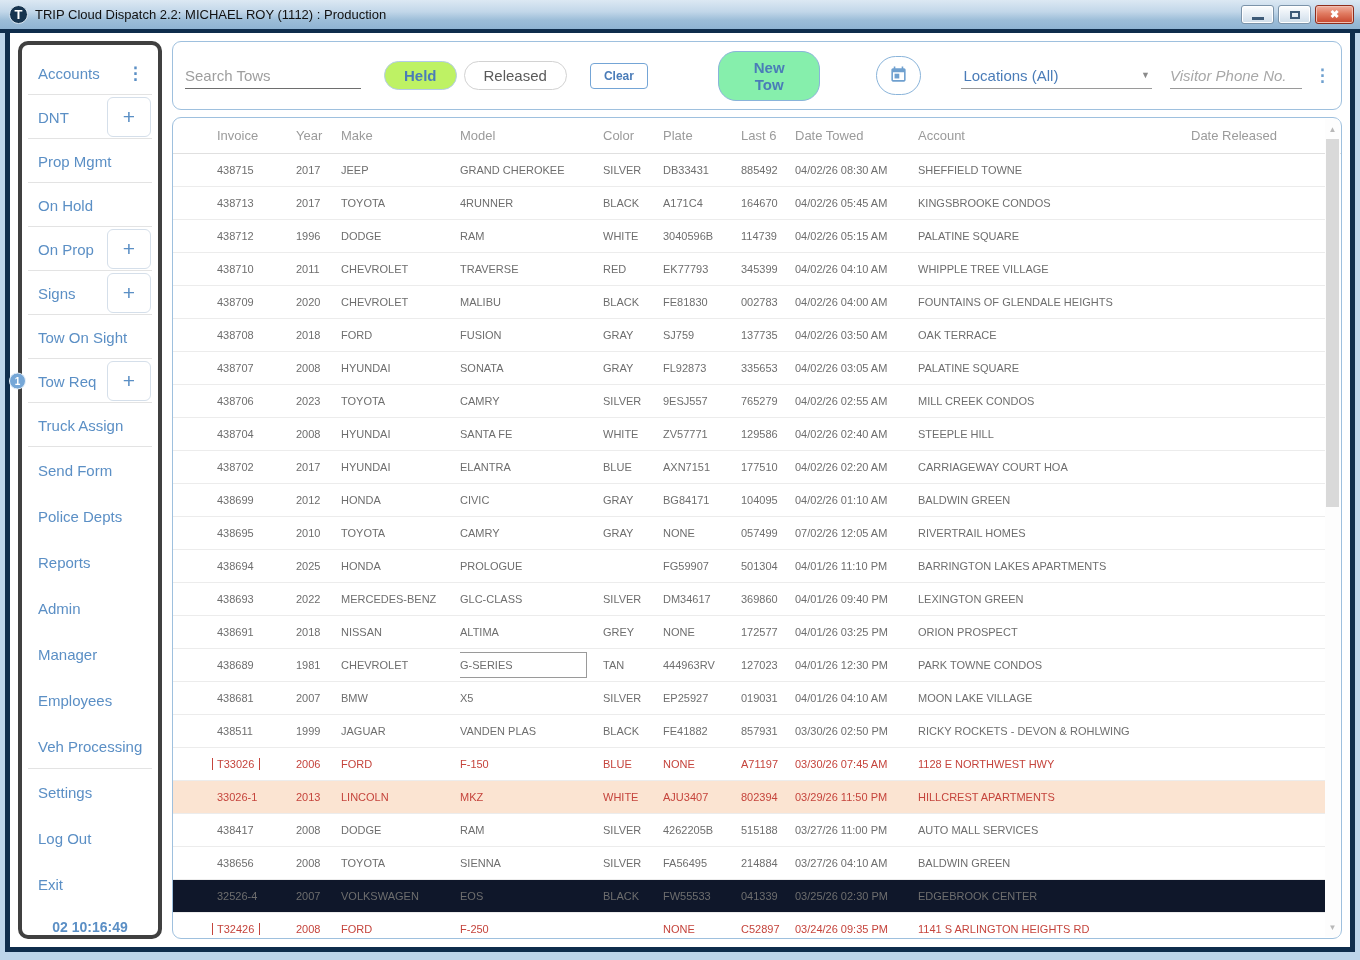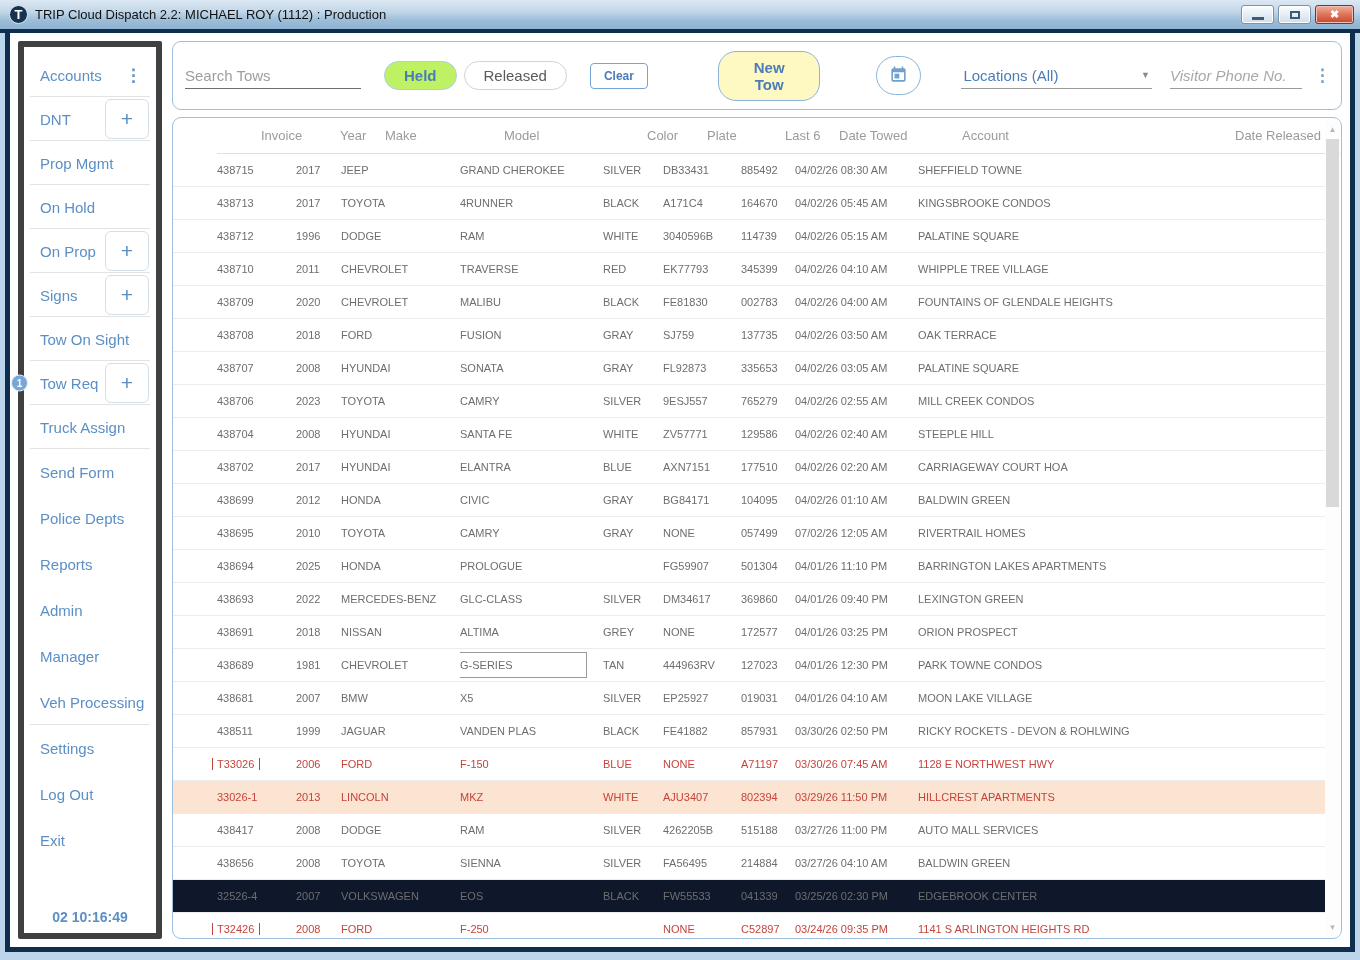--- a/index.html
+++ b/index.html
@@ -24,22 +24,22 @@
   .glyph-min { width:12px; height:3px; background:#3d5a77; margin-top:8px; }
   .glyph-max { width:10px; height:8px; border:2px solid #3d5a77; background:transparent; }
 
   
   .body-frame { flex:1; padding:0 5px 8px 5px; background:#bdd5ea; min-height:0; }
   .body-inner { height:100%; background:#fff; border-left:5px solid #0f2d4c;
     border-right:5px solid #0f2d4c; border-bottom:5px solid #0f2d4c;
     padding:8px; display:flex; gap:10px; min-height:0; }
 
   
-  .sidebar { width:144px; flex:0 0 144px; border:6px solid #404040; border-radius:2px;
-    background:#fff; display:flex; flex-direction:column; padding:6px 0 8px 0; position:relative; }
+  .sidebar { width:144px; flex:0 0 144px; border:4px solid #404040; border-radius:10px;
+    background:#fff; display:flex; flex-direction:column; padding:6px 0 0 0; position:relative; }
   .sb-item { position:relative; display:flex; align-items:center; padding:0 0 0 16px;
     color:#5b8fc5; font-size:15px; flex:0 0 44px; cursor:pointer; }
   .sb-item.tall { flex:0 0 46px; }
   .sb-item.div::after { content:""; position:absolute; left:6px; right:6px; bottom:0;
     border-bottom:1px solid #e3e3e3; }
   .sb-label { white-space:nowrap; }
   .sb-kebab { margin-left:auto; margin-right:14px; color:#5b8fc5; font-size:17px; font-weight:bold; }
   .plusbox { position:absolute; right:7px; top:2px; bottom:2px; width:44px;
     border:1px solid #d5dfea; border-radius:6px; display:flex; align-items:center;
     justify-content:center; color:#5b8fc5; font-size:21px; font-weight:300; background:#fff; }
@@ -57,37 +57,37 @@
   .search-input { width:176px; border:none; border-bottom:1px solid #6e6e6e; font-size:15px;
     color:#444; padding:4px 0; outline:none; font-family:"Liberation Sans",sans-serif; }
   .search-input::placeholder { color:#9e9e9e; }
   .pill { border-radius:15px; font-size:15px; padding:5px 19px; background:#fff;
     border:1px solid #d2d2d2; color:#5a5a5a; cursor:pointer; font-family:"Liberation Sans",sans-serif; }
   .pill.held { margin-left:23px; background:#bef264; border-color:#b3cbe8; color:#4a7cb8; font-weight:bold; }
   .pill.released { margin-left:7px; }
   .btn-clear { margin-left:23px; border:1px solid #74a5d6; border-radius:4px; background:#fff;
     color:#4a7cb8; font-size:12px; font-weight:bold; padding:5px 13px; cursor:pointer;
     font-family:"Liberation Sans",sans-serif; }
-  .btn-newtow { margin-left:70px; border:1px solid #8ab4da; border-radius:18px; background:#fef9c3;
+  .btn-newtow { margin-left:70px; border:1px solid #8ab4da; border-radius:18px; background:#86efac;
     color:#4a7cb8; font-size:15px; font-weight:bold; padding:7px 19px; cursor:pointer;
     font-family:"Liberation Sans",sans-serif; }
   .btn-cal { margin-left:56px; width:46px; height:39px; border:1px solid #8ab4da; border-radius:20px;
     background:#fff; display:flex; align-items:center; justify-content:center; cursor:pointer; }
   .locations { margin-left:40px; width:195px; border-bottom:1px solid #9a9a9a; display:flex;
     align-items:center; padding:4px 2px; cursor:pointer; }
   .locations-text { color:#4a7cb8; font-size:15px; }
   .caret { margin-left:auto; color:#8a8a8a; font-size:9px; }
   .visitor-input { margin-left:18px; width:132px; border:none; border-bottom:1px solid #9a9a9a;
     font-size:15px; color:#444; padding:4px 0; outline:none; font-family:"Liberation Sans",sans-serif;font-style:italic; }
   .visitor-input::placeholder { color:#a8a8a8; }
   .kebab-v { margin-left:12px; color:#6fa0cf; font-size:17px; font-weight:bold; cursor:pointer; }
 
   
   .table-panel { flex:1; border:1px solid #9ec0de; border-radius:9px; background:#fff;
-    overflow:hidden; position:relative; min-height:0;padding-left:44px; }
+    overflow:hidden; position:relative; min-height:0; }
   .tgrid { display:grid; grid-template-columns:123px 45px 119px 143px 60px 78px 54px 123px 273px 1fr;
     align-items:center; }
   .thead { height:36px; color:#9b9b9b; font-size:13px; border-bottom:1px solid #e0e0e0; }
   .thead .tcell.c0 { padding-left:44px; }
   .tbody { position:absolute; top:36px; left:0; right:16px; bottom:0; overflow:hidden; }
   .trow { height:33px; border-bottom:1px solid #ececec; color:#6e6e6e; font-size:11px; cursor:default; }
   .tcell { overflow:hidden; white-space:nowrap; padding-right:6px; }
   .tcell.c0 { padding-left:44px; }
   .trow.red { color:#c5443c; }
   .trow.red-peach { color:#c5443c; background:#fbe4d2; }
@@ -168,20 +168,23 @@
             <span class="sb-label">Police Depts</span>
           </div>
           <div class="sb-item tall">
             <span class="sb-label">Reports</span>
           </div>
           <div class="sb-item tall">
             <span class="sb-label">Admin</span>
           </div>
           <div class="sb-item tall">
             <span class="sb-label">Manager</span>
+          </div>
+          <div class="sb-item tall">
+            <span class="sb-label">Employees</span>
           </div>
           <div class="sb-item div tall">
             <span class="sb-label">Veh Processing</span>
           </div>
           <div class="sb-item tall">
             <span class="sb-label">Settings</span>
           </div>
           <div class="sb-item tall">
             <span class="sb-label">Log Out</span>
           </div>

